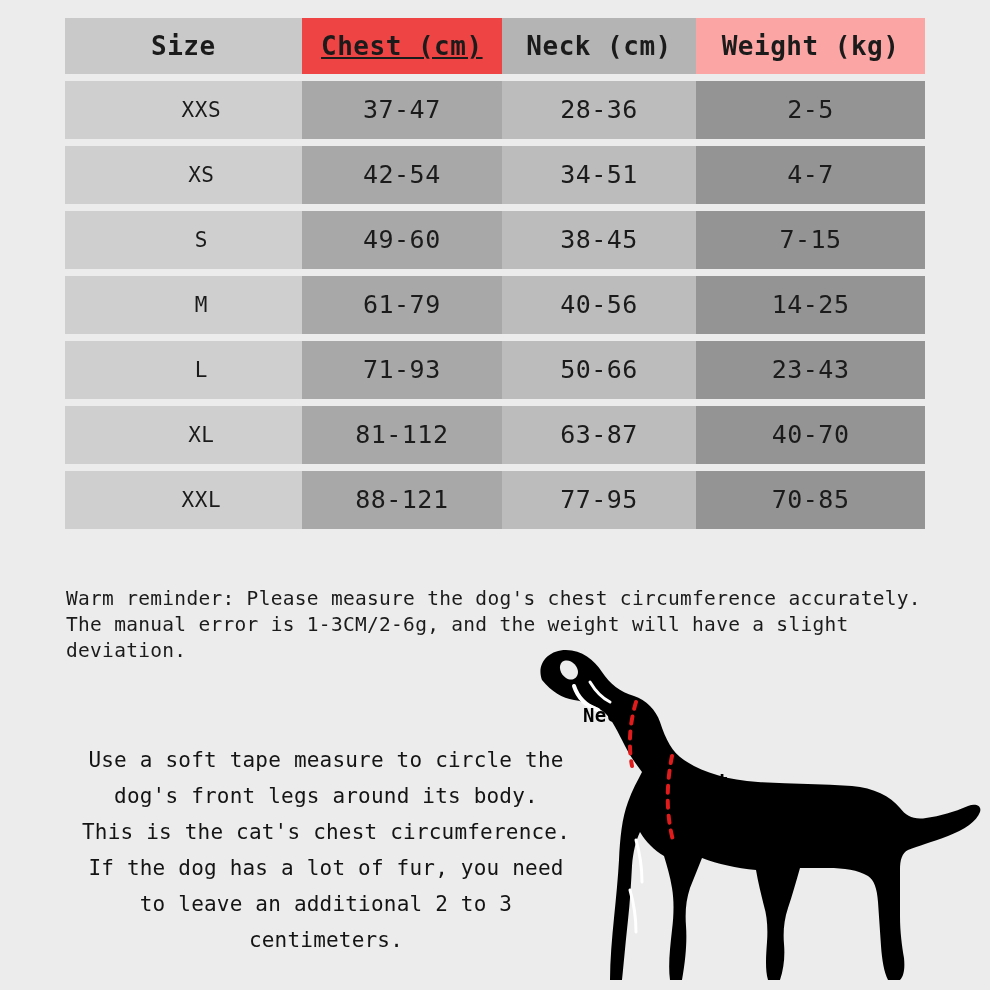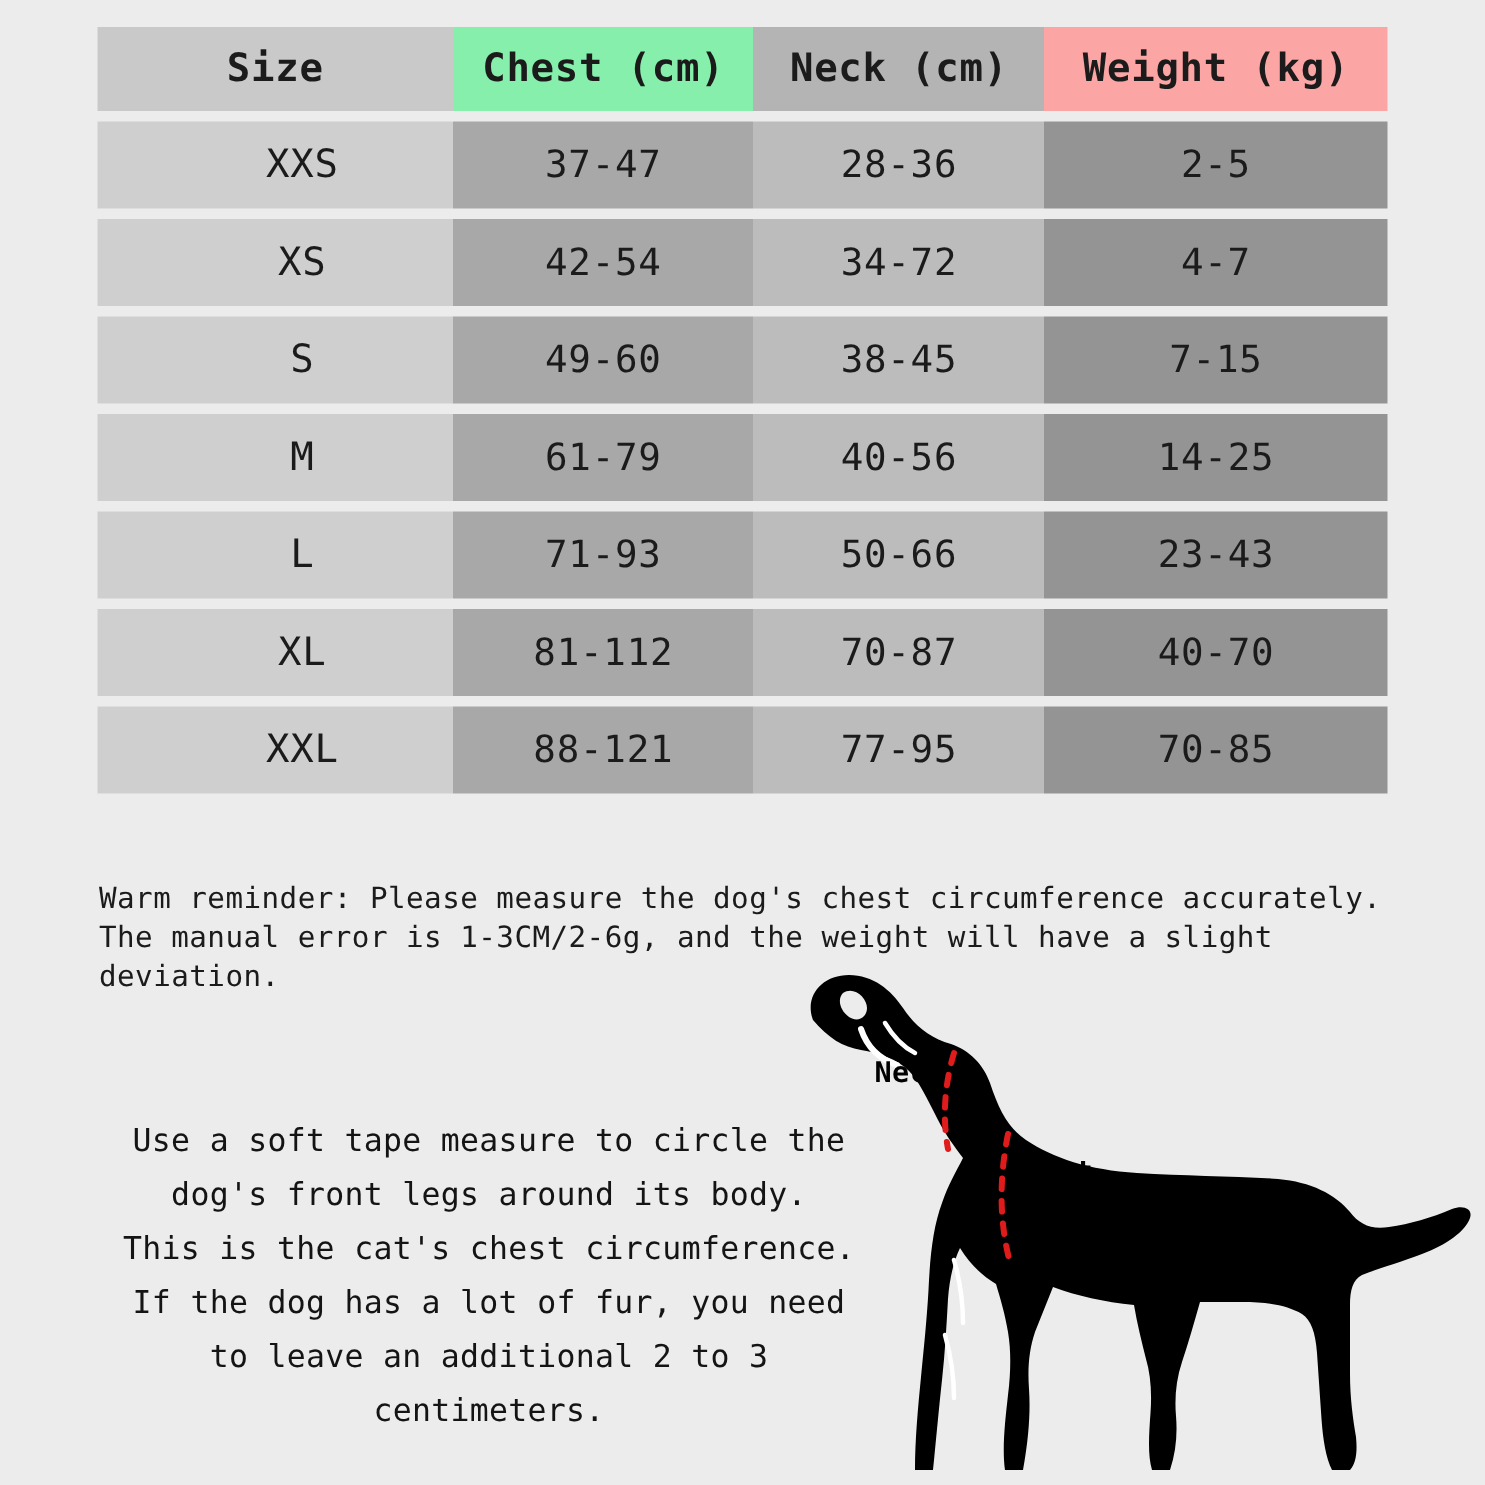--- a/index.html
+++ b/index.html
@@ -43,32 +43,32 @@
     white-space: nowrap;
   }
   
   .hdr .cell {
     height: 56px;
     line-height: 56px;
     font-size: 26px;
     font-weight: bold;
   }
   .hdr .c0 { background: #c9c9c9; }
-  .hdr .c1 { background: #86efac; }
+  .hdr .c1 { background: #ef4444; text-decoration: underline; }
   .hdr .c2 { background: #b4b4b4; }
   .hdr .c3 { background: #fca5a5; }
 
   
   .row .cell { font-size: 25px; }
   .row .c0 { background: #cfcfcf; width: 220px; }
   .row .c1 { background: #a8a8a8; width: 205px; }
   .row .c2 { background: #bcbcbc; width: 200px; }
   .row .c3 { background: #949494; width: 235px; }
 
-  .row .c0 { font-size: 26px; padding-left: 36px; }
+  .row .c0 { font-size: 21px; padding-left: 36px; }
 
   
   .reminder {
     position: absolute;
     left: 66px;
     top: 586px;
     width: 900px;
     font-size: 19.5px;
     line-height: 26px;
     color: #1b1b1b;
@@ -125,21 +125,21 @@
     <tbody>
       <tr class="row">
         <td class="cell c0">XXS</td>
         <td class="cell c1">37-47</td>
         <td class="cell c2">28-36</td>
         <td class="cell c3">2-5</td>
       </tr>
       <tr class="row">
         <td class="cell c0">XS</td>
         <td class="cell c1">42-54</td>
-        <td class="cell c2">34-72</td>
+        <td class="cell c2">34-51</td>
         <td class="cell c3">4-7</td>
       </tr>
       <tr class="row">
         <td class="cell c0">S</td>
         <td class="cell c1">49-60</td>
         <td class="cell c2">38-45</td>
         <td class="cell c3">7-15</td>
       </tr>
       <tr class="row">
         <td class="cell c0">M</td>
@@ -149,21 +149,21 @@
       </tr>
       <tr class="row">
         <td class="cell c0">L</td>
         <td class="cell c1">71-93</td>
         <td class="cell c2">50-66</td>
         <td class="cell c3">23-43</td>
       </tr>
       <tr class="row">
         <td class="cell c0">XL</td>
         <td class="cell c1">81-112</td>
-        <td class="cell c2">70-87</td>
+        <td class="cell c2">63-87</td>
         <td class="cell c3">40-70</td>
       </tr>
       <tr class="row">
         <td class="cell c0">XXL</td>
         <td class="cell c1">88-121</td>
         <td class="cell c2">77-95</td>
         <td class="cell c3">70-85</td>
       </tr>
     </tbody>
   </table>

